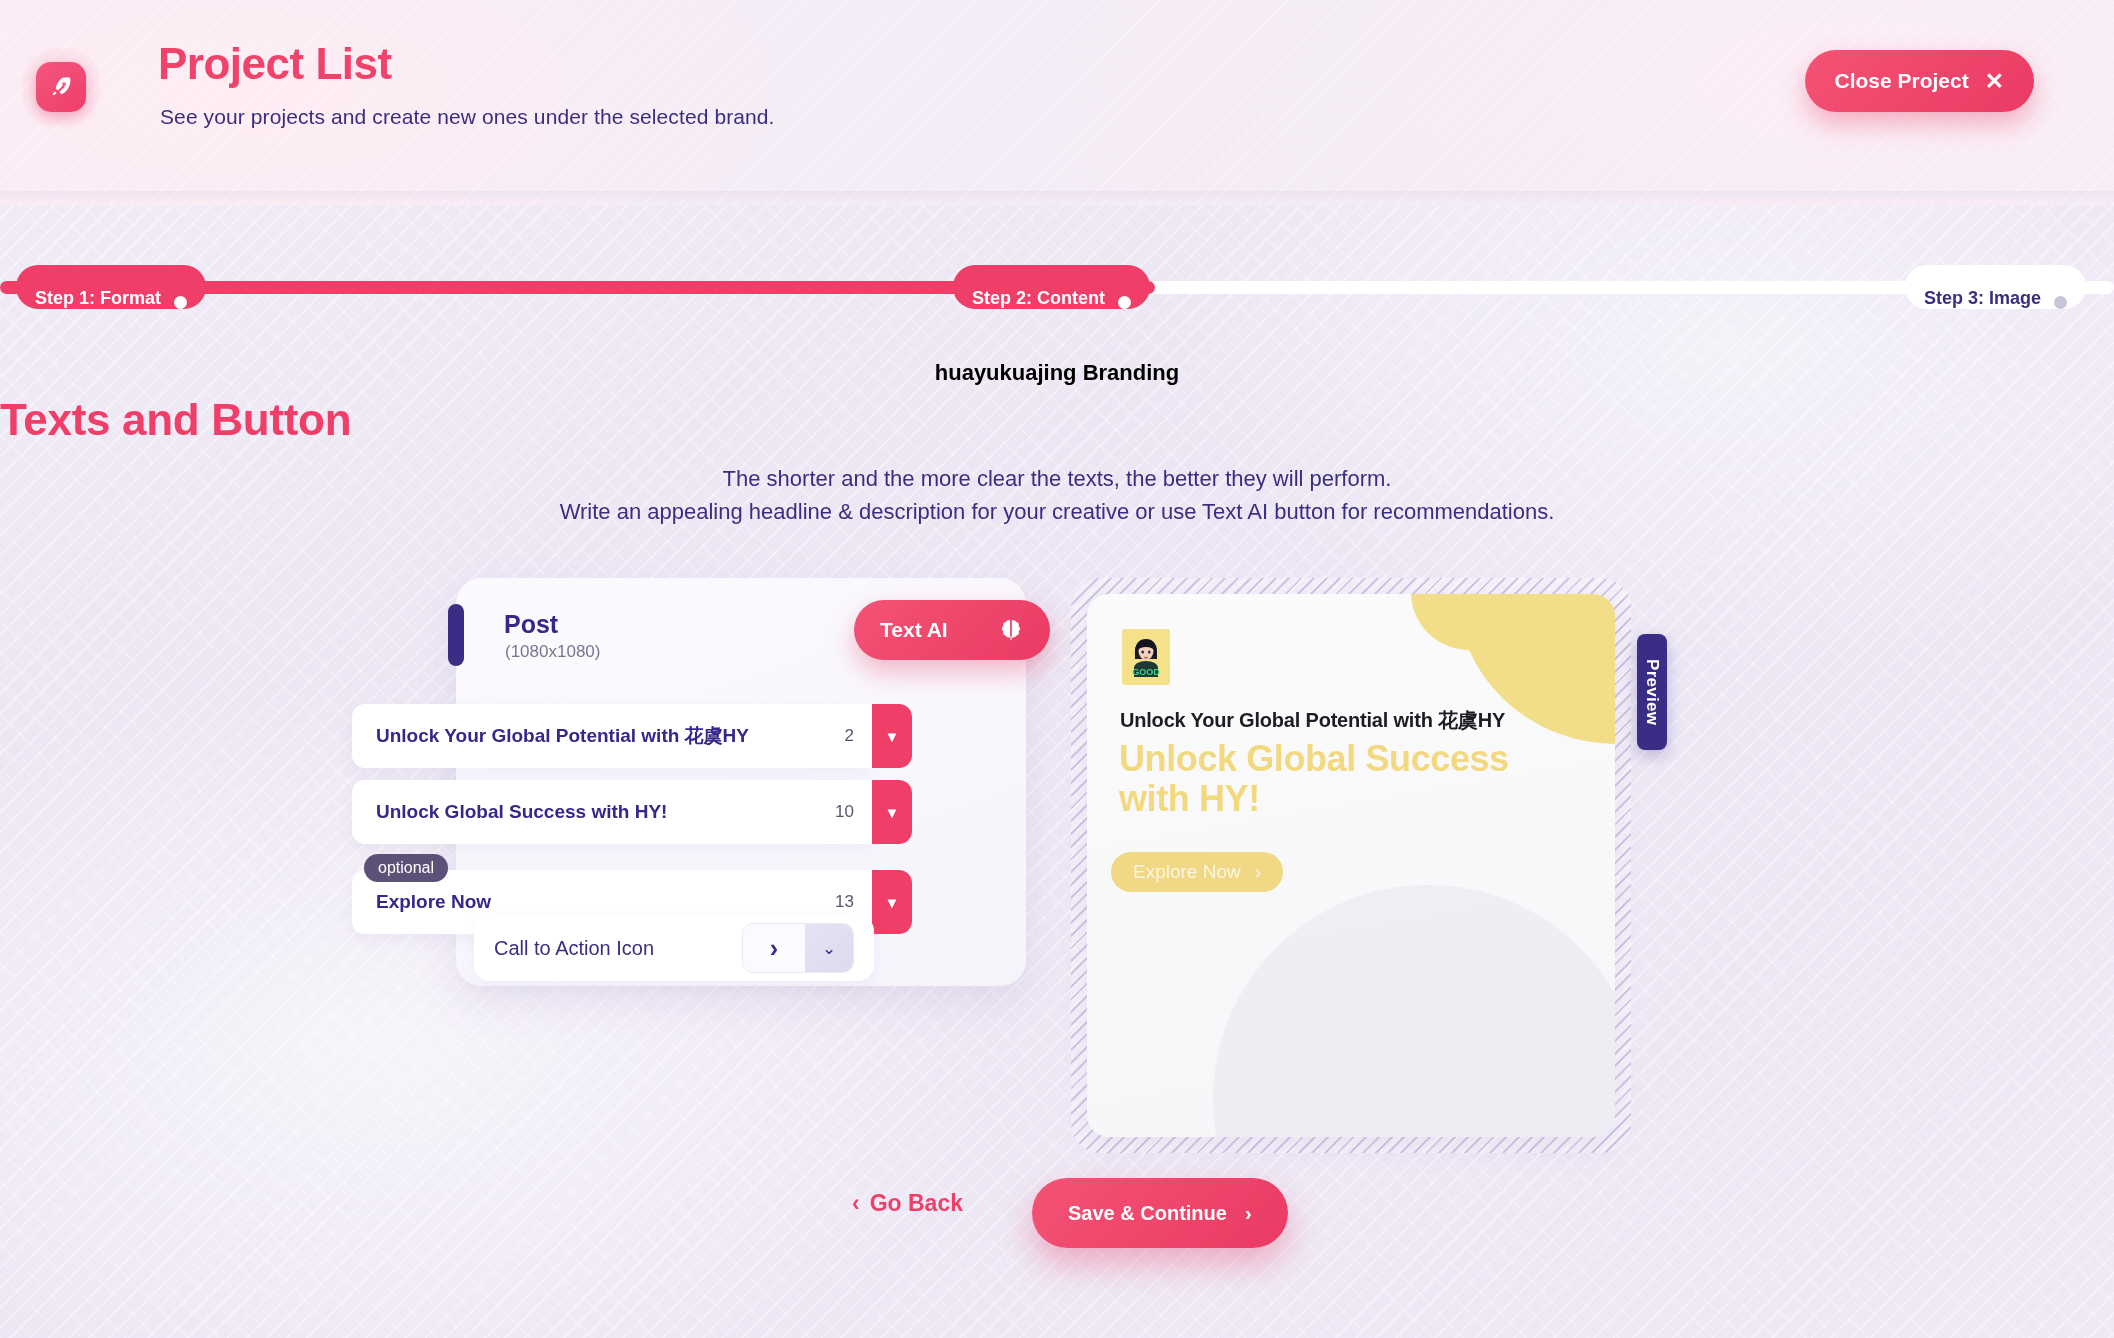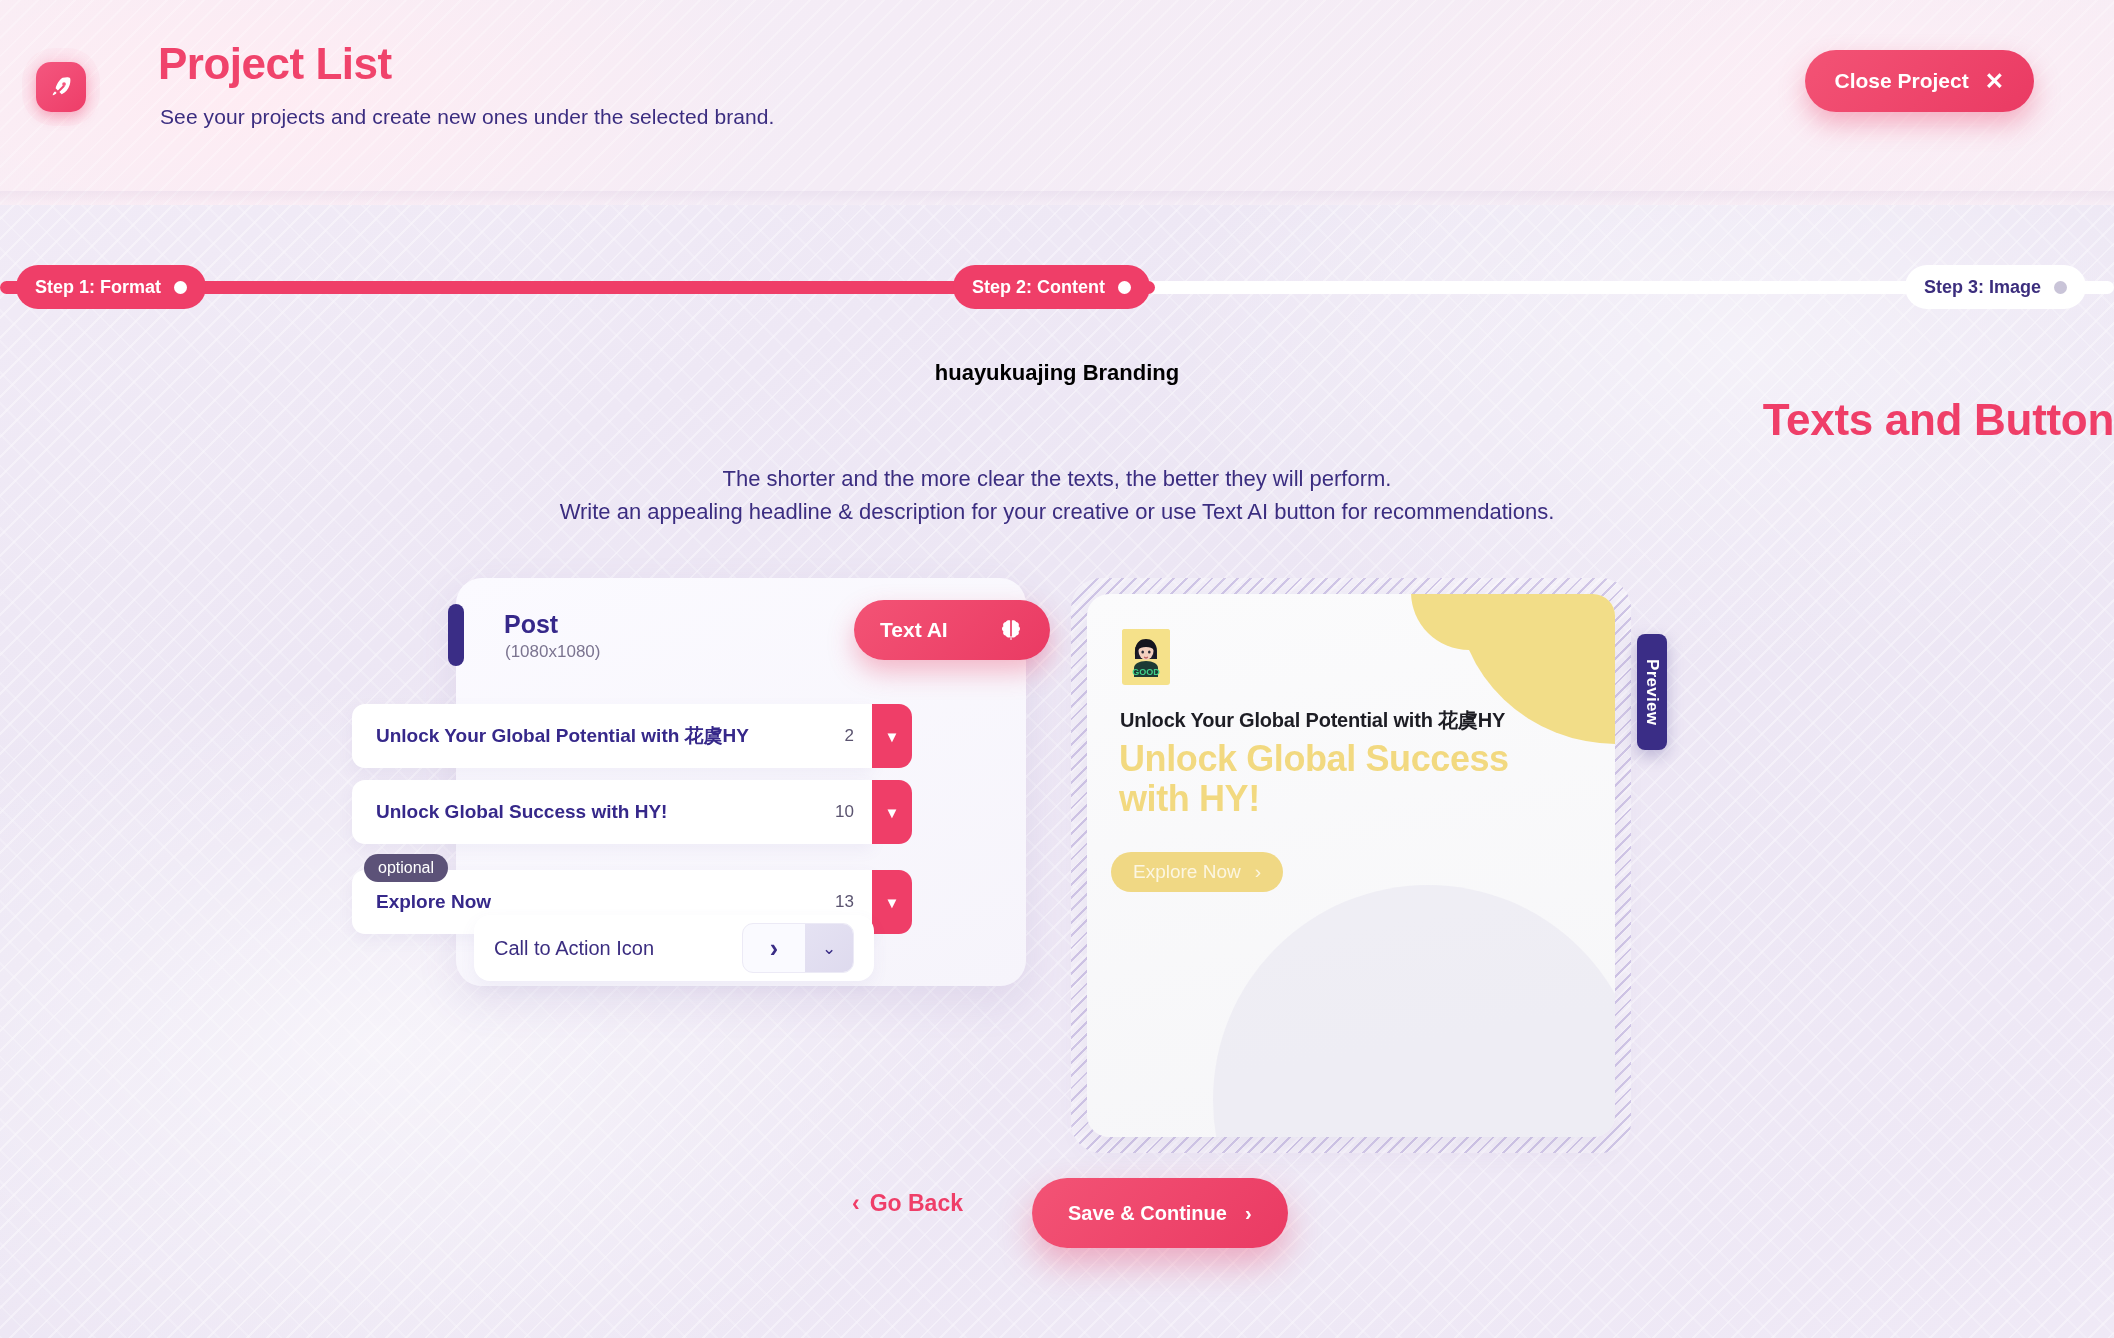--- a/index.html
+++ b/index.html
@@ -137,21 +137,21 @@
     position: absolute;
     left: 0; top: 16px;
     width: 1155px; height: 13px;
     background: #ef3e68;
     border-radius: 7px;
   }
   .step-pill {
     position: absolute;
     top: 0;
     height: 44px;
-    display: flex; align-items: center; gap: 13px;
+    display: flex; align-items: flex-end; gap: 13px;
     padding: 0 19px;
     border-radius: 22px;
     font-size: 18px;
     font-weight: 700;
     white-space: nowrap;
     cursor: pointer;
   }
   .step-pill.active { background: #ef3e68; color: #fff; }
   .step-pill.inactive { background: #ffffff; color: #3b2d7d; }
   .step-dot { width: 13px; height: 13px; border-radius: 50%; display: inline-block; }
@@ -168,21 +168,21 @@
     top: 360px; left: 0; width: 2114px;
     text-align: center;
     font-size: 22px;
     font-weight: 700;
     color: #000000;
     z-index: 3;
   }
   .main-title {
     position: absolute;
     top: 395px; left: 0; width: 2114px;
-    text-align: right;
+    text-align: left;
     font-size: 44px;
     font-weight: 700;
     color: #ef3e68;
     letter-spacing: -0.3px;
     z-index: 3;
   }
   .main-desc {
     position: absolute;
     top: 462px; left: 0; width: 2114px;
     text-align: center;

